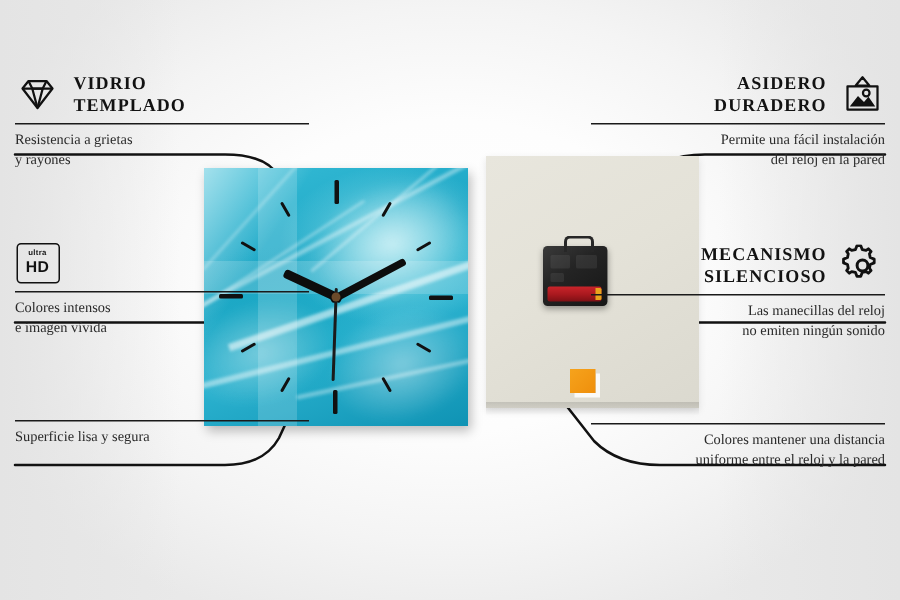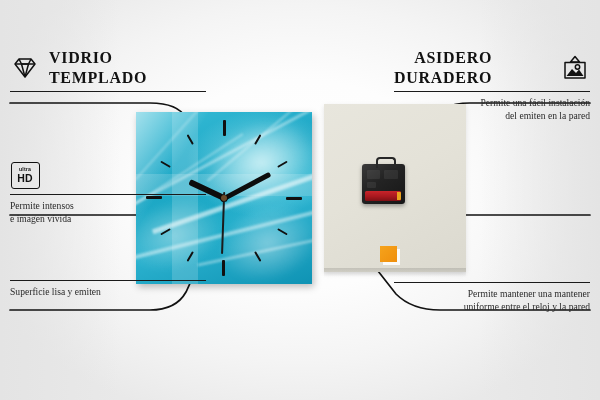--- a/index.html
+++ b/index.html
@@ -29,34 +29,34 @@
   .feature { position: absolute; width: 196px; }
   .feature.left  { left: 10px;  text-align: left; }
   .feature.right { right: 10px; text-align: right; }
 
   .feat-head {
     display: flex;
     align-items: center;
     gap: 9px;
   }
   .feature.left  .feat-head { justify-content: flex-start; }
-  .feature.right .feat-head { justify-content: space-between; flex-direction: row; }
+  .feature.right .feat-head { justify-content: flex-end; flex-direction: row; }
 
   .feat-icon {
     flex: 0 0 auto;
     width: 30px; height: 30px;
     display: flex; align-items: center; justify-content: center;
     color: #111;
   }
   .feat-icon svg { display: block; }
 
   .feat-title {
     font-family: "Liberation Serif", "DejaVu Serif", serif;
     font-weight: 700;
-    font-size: 16px;
+    font-size: 12px;
     line-height: 1.22;
     letter-spacing: 0.7px;
     color: #121212;
     text-transform: uppercase;
     white-space: pre-line;
   }
   .feature.right .feat-title { text-align: right; }
 
   .feat-rule {
     height: 0;
@@ -312,61 +312,80 @@
             <path d="M8 2 L10.5 7 L14 20"></path>
             <path d="M20 2 L17.5 7 L14 20"></path>
             <path d="M10.5 7 L17.5 7"></path>
           </g>
         </svg>
       </span>
       <span class="feat-title">VIDRIO
 TEMPLADO</span>
     </div>
     <div class="feat-rule"></div>
+    <div class="feat-desc">Resistencia a grietas
+y rayones</div>
   </div>
 
   <div class="feature left" style="top:160px;">
     <div class="feat-head">
       <span class="feat-icon">
         <span class="hd-badge">
           <span class="hd-ultra">ultra</span>
           <span class="hd-hd">HD</span>
         </span>
       </span>
     </div>
     <div class="feat-rule"></div>
-    <div class="feat-desc">Permite intensos
+    <div class="feat-desc">Colores intensos
 e imagen vívida</div>
   </div>
 
   <div class="feature left" style="top:276px;">
     <div class="feat-rule"></div>
-    <div class="feat-desc">Superficie lisa y emiten</div>
+    <div class="feat-desc">Superficie lisa y segura</div>
   </div>
 
   <div class="feature right" style="top:48px;">
     <div class="feat-head">
       <span class="feat-title">ASIDERO
 DURADERO</span>
       <span class="feat-icon">
         <svg width="28" height="26" viewBox="0 0 28 26">
           <g fill="none" stroke="#111" stroke-width="1.5" stroke-linejoin="round">
             <path d="M14 1.5 L9.5 7 L18.5 7 Z"></path>
             <rect x="4" y="7.5" width="20" height="15.5"></rect>
             <path d="M5.5 21 L11 14 L15 18 L18 14.5 L22.5 21 Z" fill="#111" stroke="none"></path>
             <circle cx="16.5" cy="12" r="2.2"></circle>
           </g>
         </svg>
       </span>
     </div>
     <div class="feat-rule"></div>
     <div class="feat-desc">Permite una fácil instalación
-del emiten en la pared</div>
-  </div>
-
+del reloj en la pared</div>
+  </div>
+
+  <div class="feature right" style="top:162px;">
+    <div class="feat-head">
+      <span class="feat-title">MECANISMO
+SILENCIOSO</span>
+      <span class="feat-icon">
+        <svg width="28" height="28" viewBox="0 0 28 28">
+          <g fill="none" stroke="#111" stroke-width="2" stroke-linejoin="round">
+            <path d="M14 3.2 l2.6 .5 1.6-1.1 1.9 1.9 -1.1 1.6 .5 2.6 2.8 1.1 v2.7 l-2.8 1.1 -.5 2.6 1.1 1.6 -1.9 1.9 -1.6-1.1 -2.6 .5 -1.1 2.8 h-2.7 l-1.1-2.8 -2.6-.5 -1.6 1.1 -1.9-1.9 1.1-1.6 -.5-2.6 -2.8-1.1 v-2.7 l2.8-1.1 .5-2.6 -1.1-1.6 1.9-1.9 1.6 1.1 2.6-.5 1.1-2.8 h2.7 Z" transform="translate(0.6,0.4) scale(0.95)"></path>
+            <circle cx="14" cy="14" r="3.6"></circle>
+          </g>
+        </svg>
+      </span>
+    </div>
+    <div class="feat-rule"></div>
+    <div class="feat-desc">Las manecillas del reloj
+no emiten ningún sonido</div>
+  </div>
 
   <div class="feature right" style="top:278px;">
     <div class="feat-rule"></div>
-    <div class="feat-desc">Permite mantener una mantener
+    <div class="feat-desc">Colores mantener una distancia
 uniforme entre el reloj y la pared</div>
   </div>
 
 </div>
 
 </body></html>

